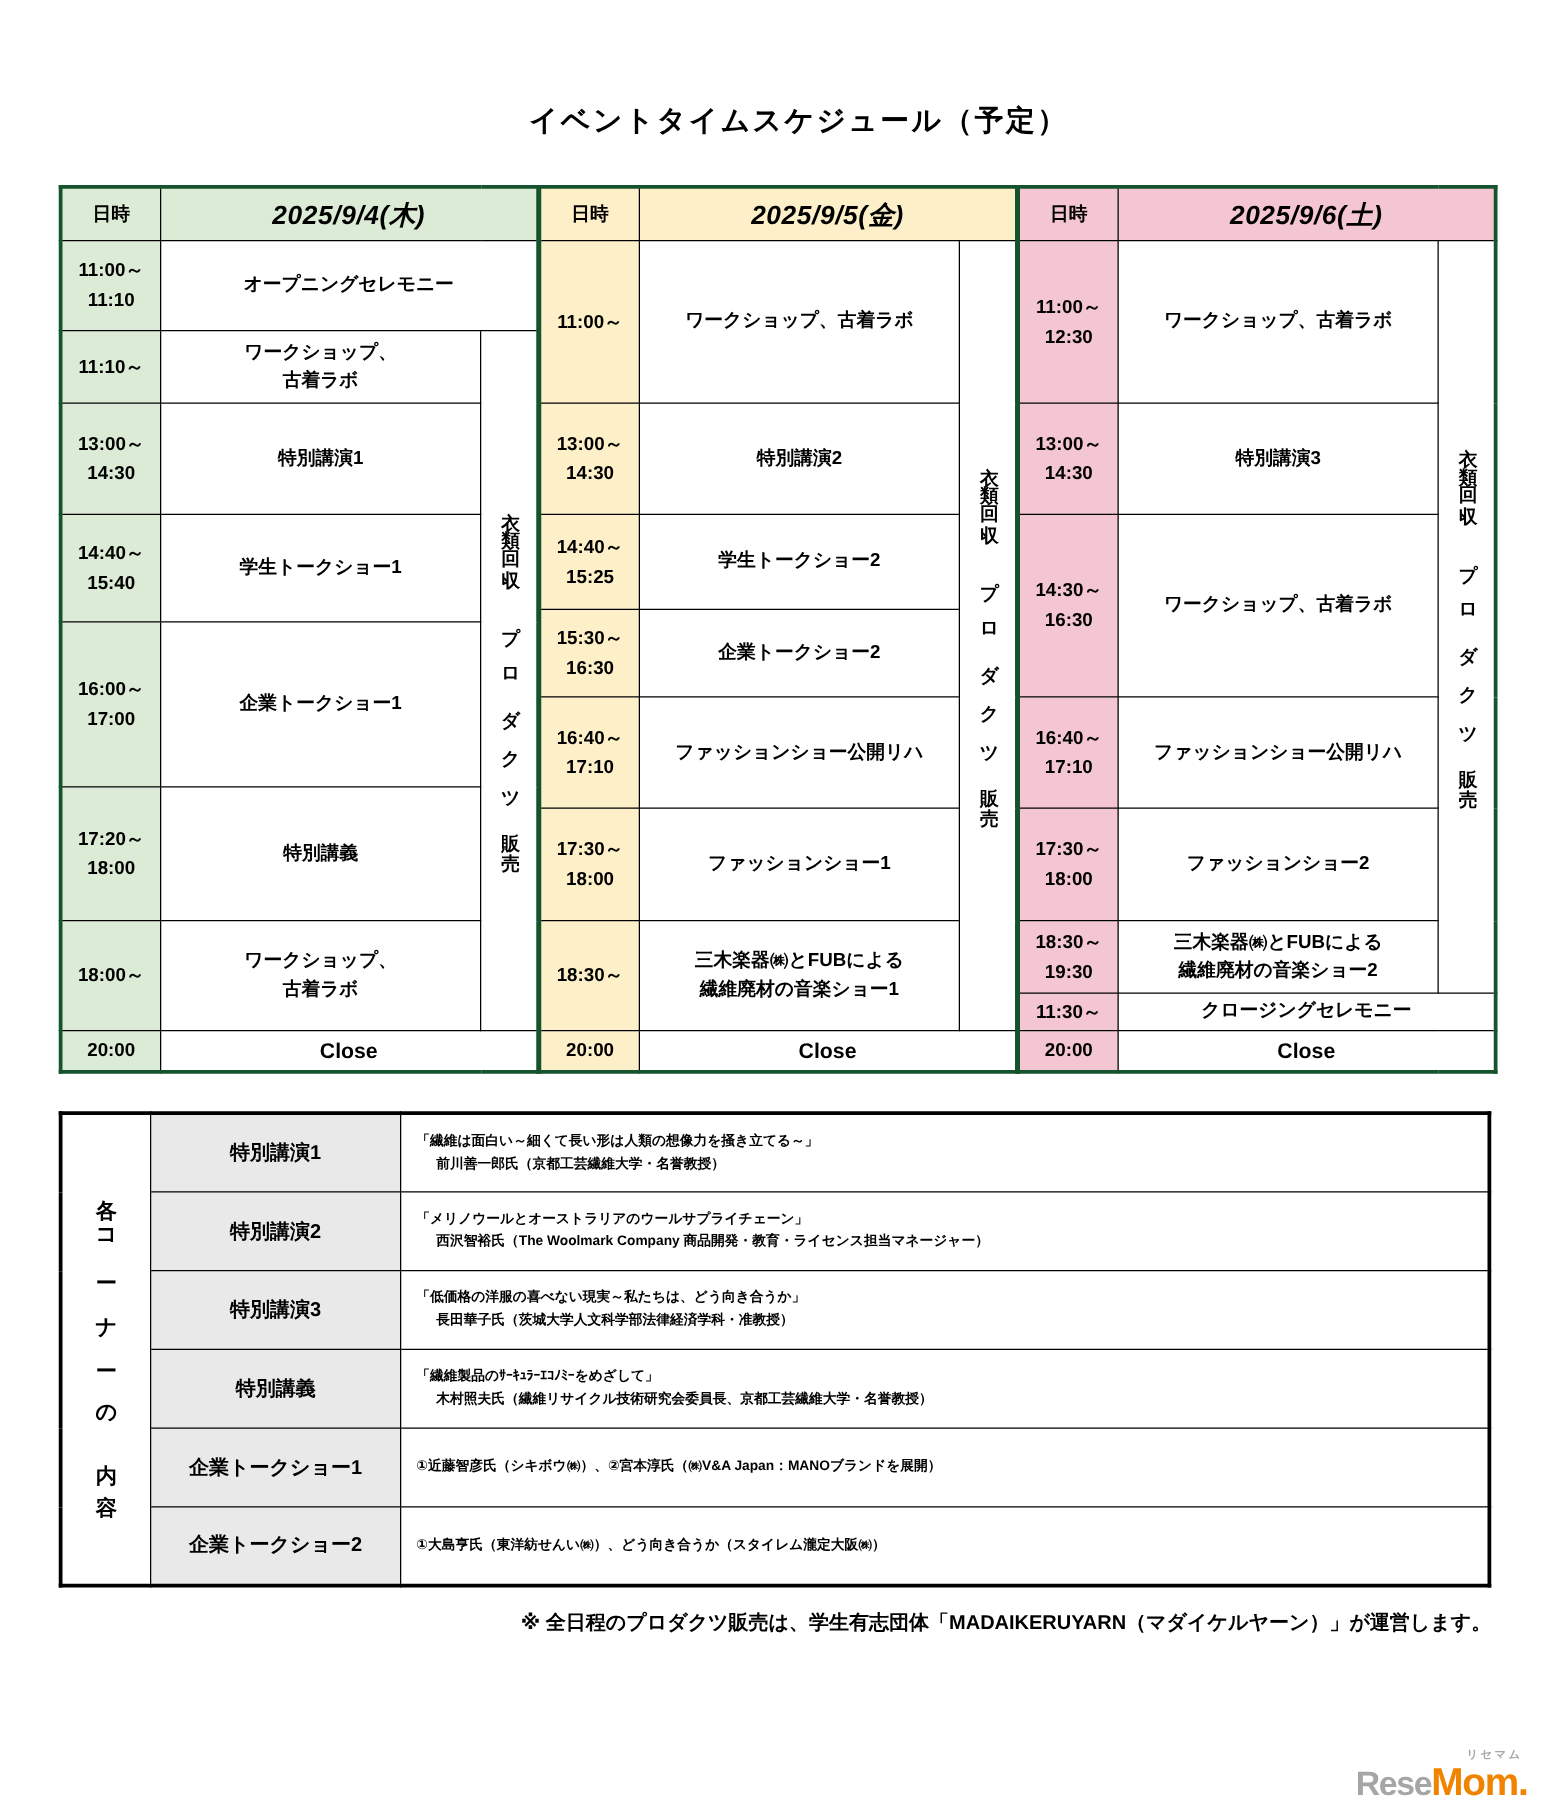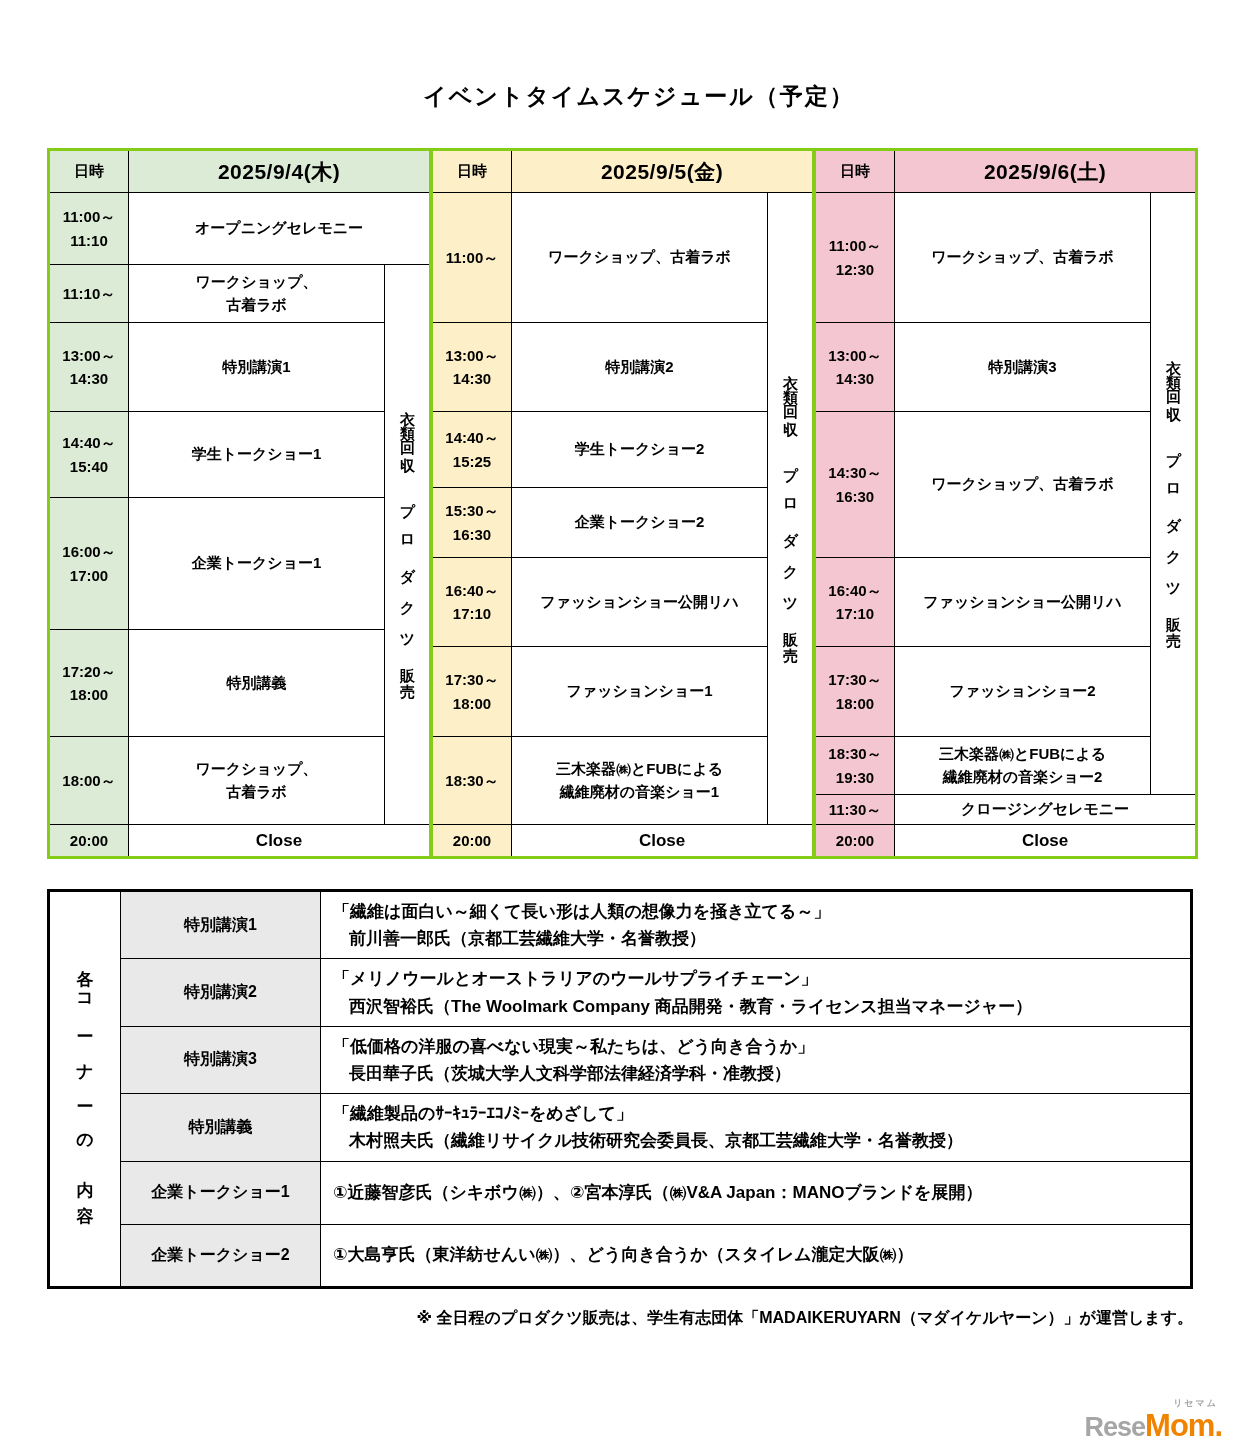--- a/index.html
+++ b/index.html
@@ -8,43 +8,43 @@
     width:1240px; height:1453px; position:relative; overflow:hidden;
     font-family:"Liberation Sans","DejaVu Sans",sans-serif;
     font-weight:bold; color:#000;
   }
   .titles { text-align:center; padding-top:55px; }
   .title { font-size:24px; letter-spacing:1px; }
   .subtitle { font-size:23px; margin-top:26px; letter-spacing:2px;padding-left:38px; }
 
   .sched-wrap { display:flex; width:1146px; margin:36px auto 0; align-items:flex-start; }
   table { border-collapse:collapse; table-layout:fixed; }
-  .day-table { border:3px solid #84cc16; width:382px;padding-left:30px; }
+  .day-table { border:3px solid #14532d; width:382px;padding-left:30px; }
   .day-table + .day-table { margin-left:-2px; }
   .day-table th, .day-table td { border:1.5px solid #000; text-align:center; vertical-align:middle; }
   .col-time { width:80px; } .col-event { width:256px; } .col-side { width:46px; }
   .hdr { height:43px; }
   .hdr .th-time { font-size:15px; }
-  .hdr .date { font-size:21px; letter-spacing:0.5px; }
+  .hdr .date { font-size:21px; letter-spacing:0.5px;font-style:italic; }
   .day1 .time, .day1 th { background:var(--day1); }
   .day2 .time, .day2 th { background:var(--day2); }
   .day3 .time, .day3 th { background:var(--day3); }
   .time { font-size:15px; white-space:pre-line; line-height:1.55; }
   .event { background:#fff; font-size:15px; white-space:pre-line; line-height:1.5; padding:2px 4px; }
   .close-row .event { font-size:17px; }
   .side { background:#fff; }
   .vtext { writing-mode:vertical-rl; text-orientation:mixed; font-size:15px; letter-spacing:1.05em; display:inline-block; }
 
   .details { width:1146px; margin:30px auto 0; border:3px solid #000; }
   .details td { border:1.5px solid #000; vertical-align:middle; }
   .details tr { height:63px; }
   .vside { width:72px; text-align:center; background:#fff; }
   .vtext2 { writing-mode:vertical-rl; text-orientation:mixed; font-size:17px; letter-spacing:1.5em; display:inline-block; }
   .dlabel { width:200px; text-align:center; background:var(--gray_label); font-size:16px; }
-  .dcontent { background:#fff; font-size:17px; padding:6px 12px; text-align:left; }
+  .dcontent { background:#fff; font-size:11px; padding:6px 12px; text-align:left; }
   .dcontent .l1 { line-height:1.6; }
   .dcontent .l2 { line-height:1.6; padding-left:16px; }
 
   .notes { width:1146px; margin:14px auto 0; text-align:right; font-size:16px; }
   .notes .note { margin-top:16px; line-height:1.6; }
 
   .logo { position:absolute; right:18px; bottom:12px; text-align:right; line-height:1; }
   .logo-kana { display:block; font-size:9px; color:var(--logo_gray); letter-spacing:2px; margin-bottom:2px; padding-right:4px; }
   .logo-rese { font-size:27px; color:var(--logo_gray); letter-spacing:-1px; }
   .logo-mom { font-size:31px; color:var(--logo_orange); letter-spacing:-1px; }

